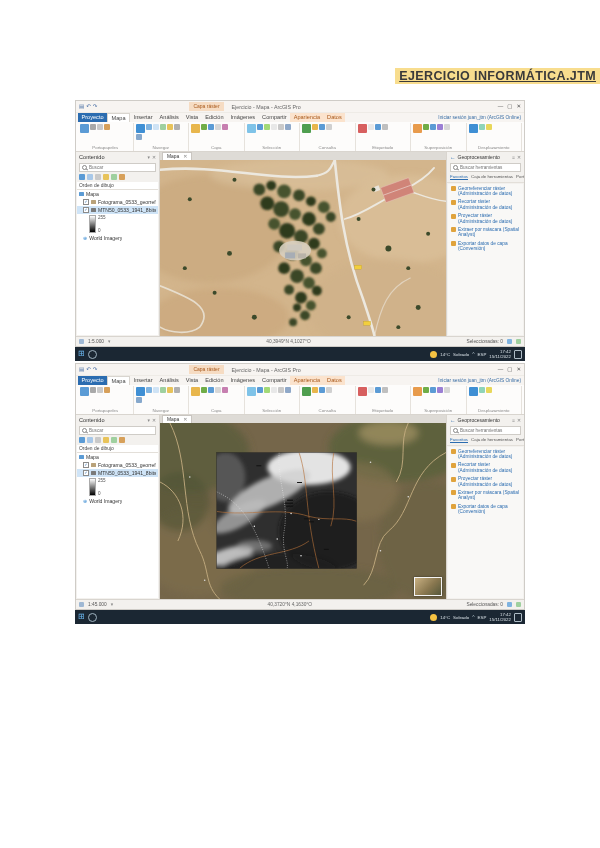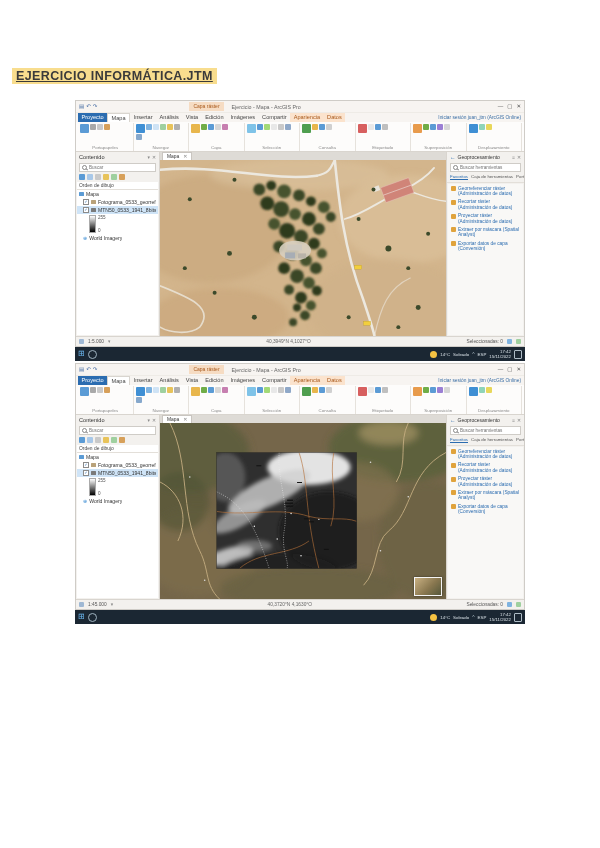--- a/index.html
+++ b/index.html
@@ -1,19 +1,19 @@
 <!DOCTYPE html>
 <html><head>
 <meta charset="utf-8">
 <style>
   html,body{margin:0;padding:0;background:#888;}
   .page{position:relative;width:600px;height:848px;margin:0 auto;background:#ffffff;
         font-family:"Liberation Sans",sans-serif;overflow:hidden;}
   
-  .doc-title{position:absolute;top:66px;left:12px;right:0;text-align:left;}
+  .doc-title{position:absolute;top:66px;left:4px;right:0;text-align:right;}
   .doc-title span{background:#f8dd8e;color:#3a3a3a;font-weight:bold;font-size:12.5px;
         letter-spacing:.4px;padding:1px 4px;text-decoration:underline;}
   
   .shot{position:absolute;left:75px;width:450px;}
   #shot1{top:100px;} #shot2{top:363px;}
   .window{position:relative;height:247px;background:#f5f3f0;border:1px solid #cfccc7;
         box-sizing:border-box;display:flex;flex-direction:column;color:#333;}
   
   .titlebar{height:11px;flex:none;background:#f7f4f1;display:flex;align-items:center;
         gap:2px;padding:0 3px;font-size:5.5px;border-bottom:1px solid #eeebe6;}

